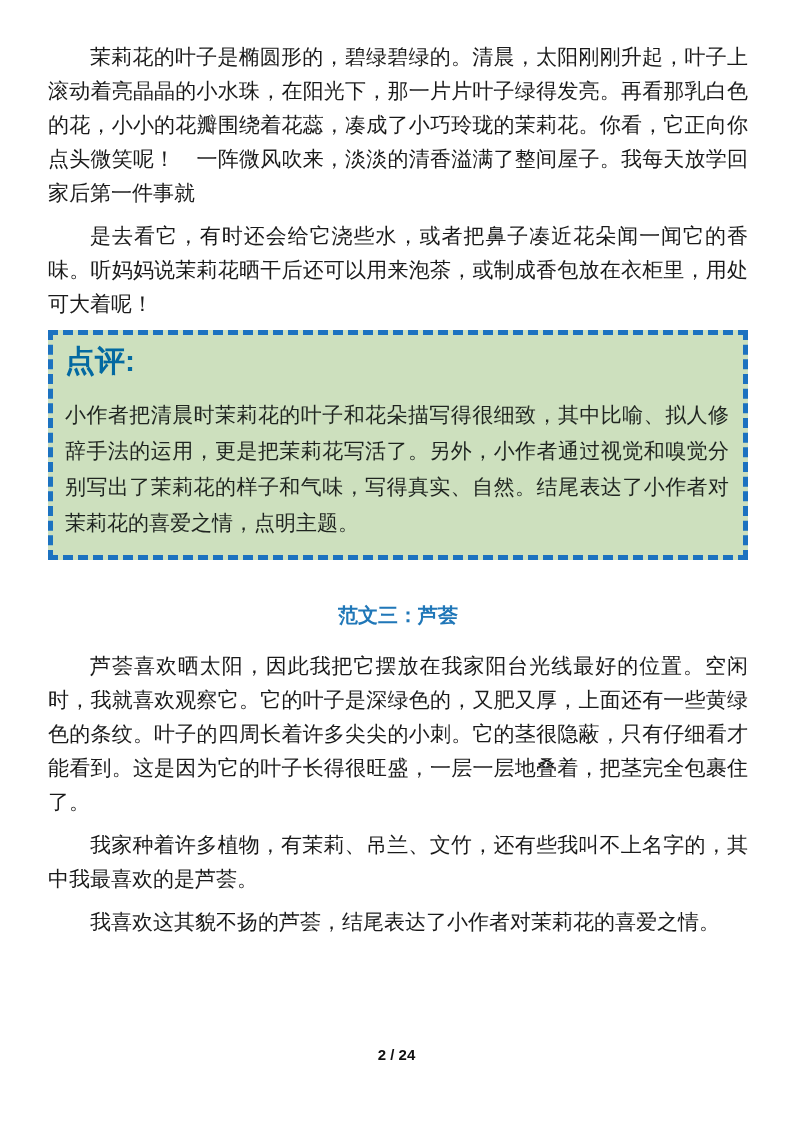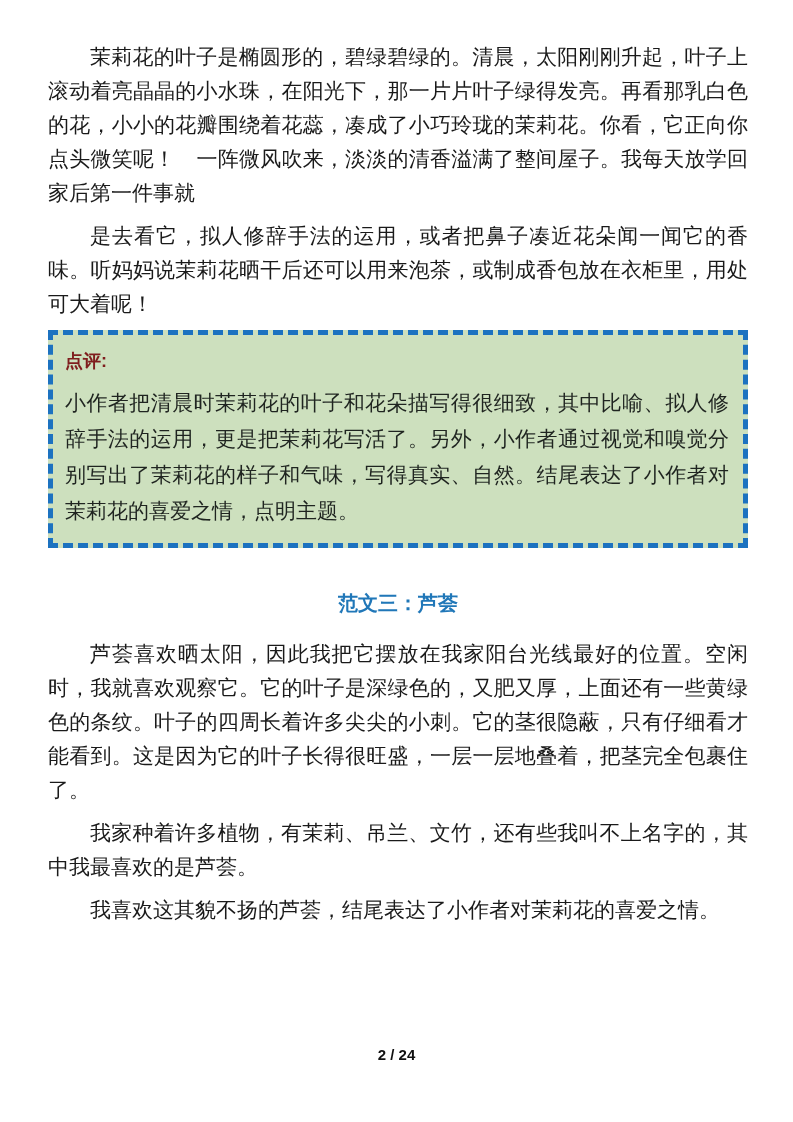--- a/index.html
+++ b/index.html
@@ -26,30 +26,30 @@
   }
   .review-box {
     margin: 5px 0 0 0;
     background: #cde0be;
     border: 5px dashed #1c72c0;
     padding: 10px 14px 14px 12px;
   }
   .review-label {
     font-family: "Liberation Sans", "DejaVu Sans", sans-serif;
     font-weight: bold;
-    font-size: 18px;
+    font-size: 30px;
     line-height: 32px;
-    color: #7f1d1d;
+    color: #0369a1;
   }
   .review-body {
     font-size: 21px;
     line-height: 36px;
     text-align: justify;
     color: #1f2420;
-    margin-top: 8px;
+    margin-top: 20px;
   }
   .essay-title {
     margin: 42px 0 20px 0;
     text-align: center;
     font-size: 20px;
     font-weight: bold;
     color: #2077b8;
     font-family: "Liberation Serif", "DejaVu Serif", serif;
   }
   .footer {
@@ -65,21 +65,21 @@
   }
 </style>
 </head>
 <body>
 
 <div class="page">
   <div class="content">
 
     <p class="para">茉莉花的叶子是椭圆形的，碧绿碧绿的。清晨，太阳刚刚升起，叶子上滚动着亮晶晶的小水珠，在阳光下，那一片片叶子绿得发亮。再看那乳白色的花，小小的花瓣围绕着花蕊，凑成了小巧玲珑的茉莉花。你看，它正向你点头微笑呢！　一阵微风吹来，淡淡的清香溢满了整间屋子。我每天放学回家后第一件事就</p>
 
-    <p class="para">是去看它，拟人修辞手法的运用，或者把鼻子凑近花朵闻一闻它的香味。听妈妈说茉莉花晒干后还可以用来泡茶，或制成香包放在衣柜里，用处可大着呢！</p>
+    <p class="para">是去看它，有时还会给它浇些水，或者把鼻子凑近花朵闻一闻它的香味。听妈妈说茉莉花晒干后还可以用来泡茶，或制成香包放在衣柜里，用处可大着呢！</p>
 
 
     <div class="review-box">
       <div class="review-label">点评:</div>
       <div class="review-body">小作者把清晨时茉莉花的叶子和花朵描写得很细致，其中比喻、拟人修辞手法的运用，更是把茉莉花写活了。另外，小作者通过视觉和嗅觉分别写出了茉莉花的样子和气味，写得真实、自然。结尾表达了小作者对茉莉花的喜爱之情，点明主题。</div>
     </div>
 
     <h2 class="essay-title">范文三：芦荟</h2>
 
     <p class="para">芦荟喜欢晒太阳，因此我把它摆放在我家阳台光线最好的位置。空闲时，我就喜欢观察它。它的叶子是深绿色的，又肥又厚，上面还有一些黄绿色的条纹。叶子的四周长着许多尖尖的小刺。它的茎很隐蔽，只有仔细看才能看到。这是因为它的叶子长得很旺盛，一层一层地叠着，把茎完全包裹住了。</p>

